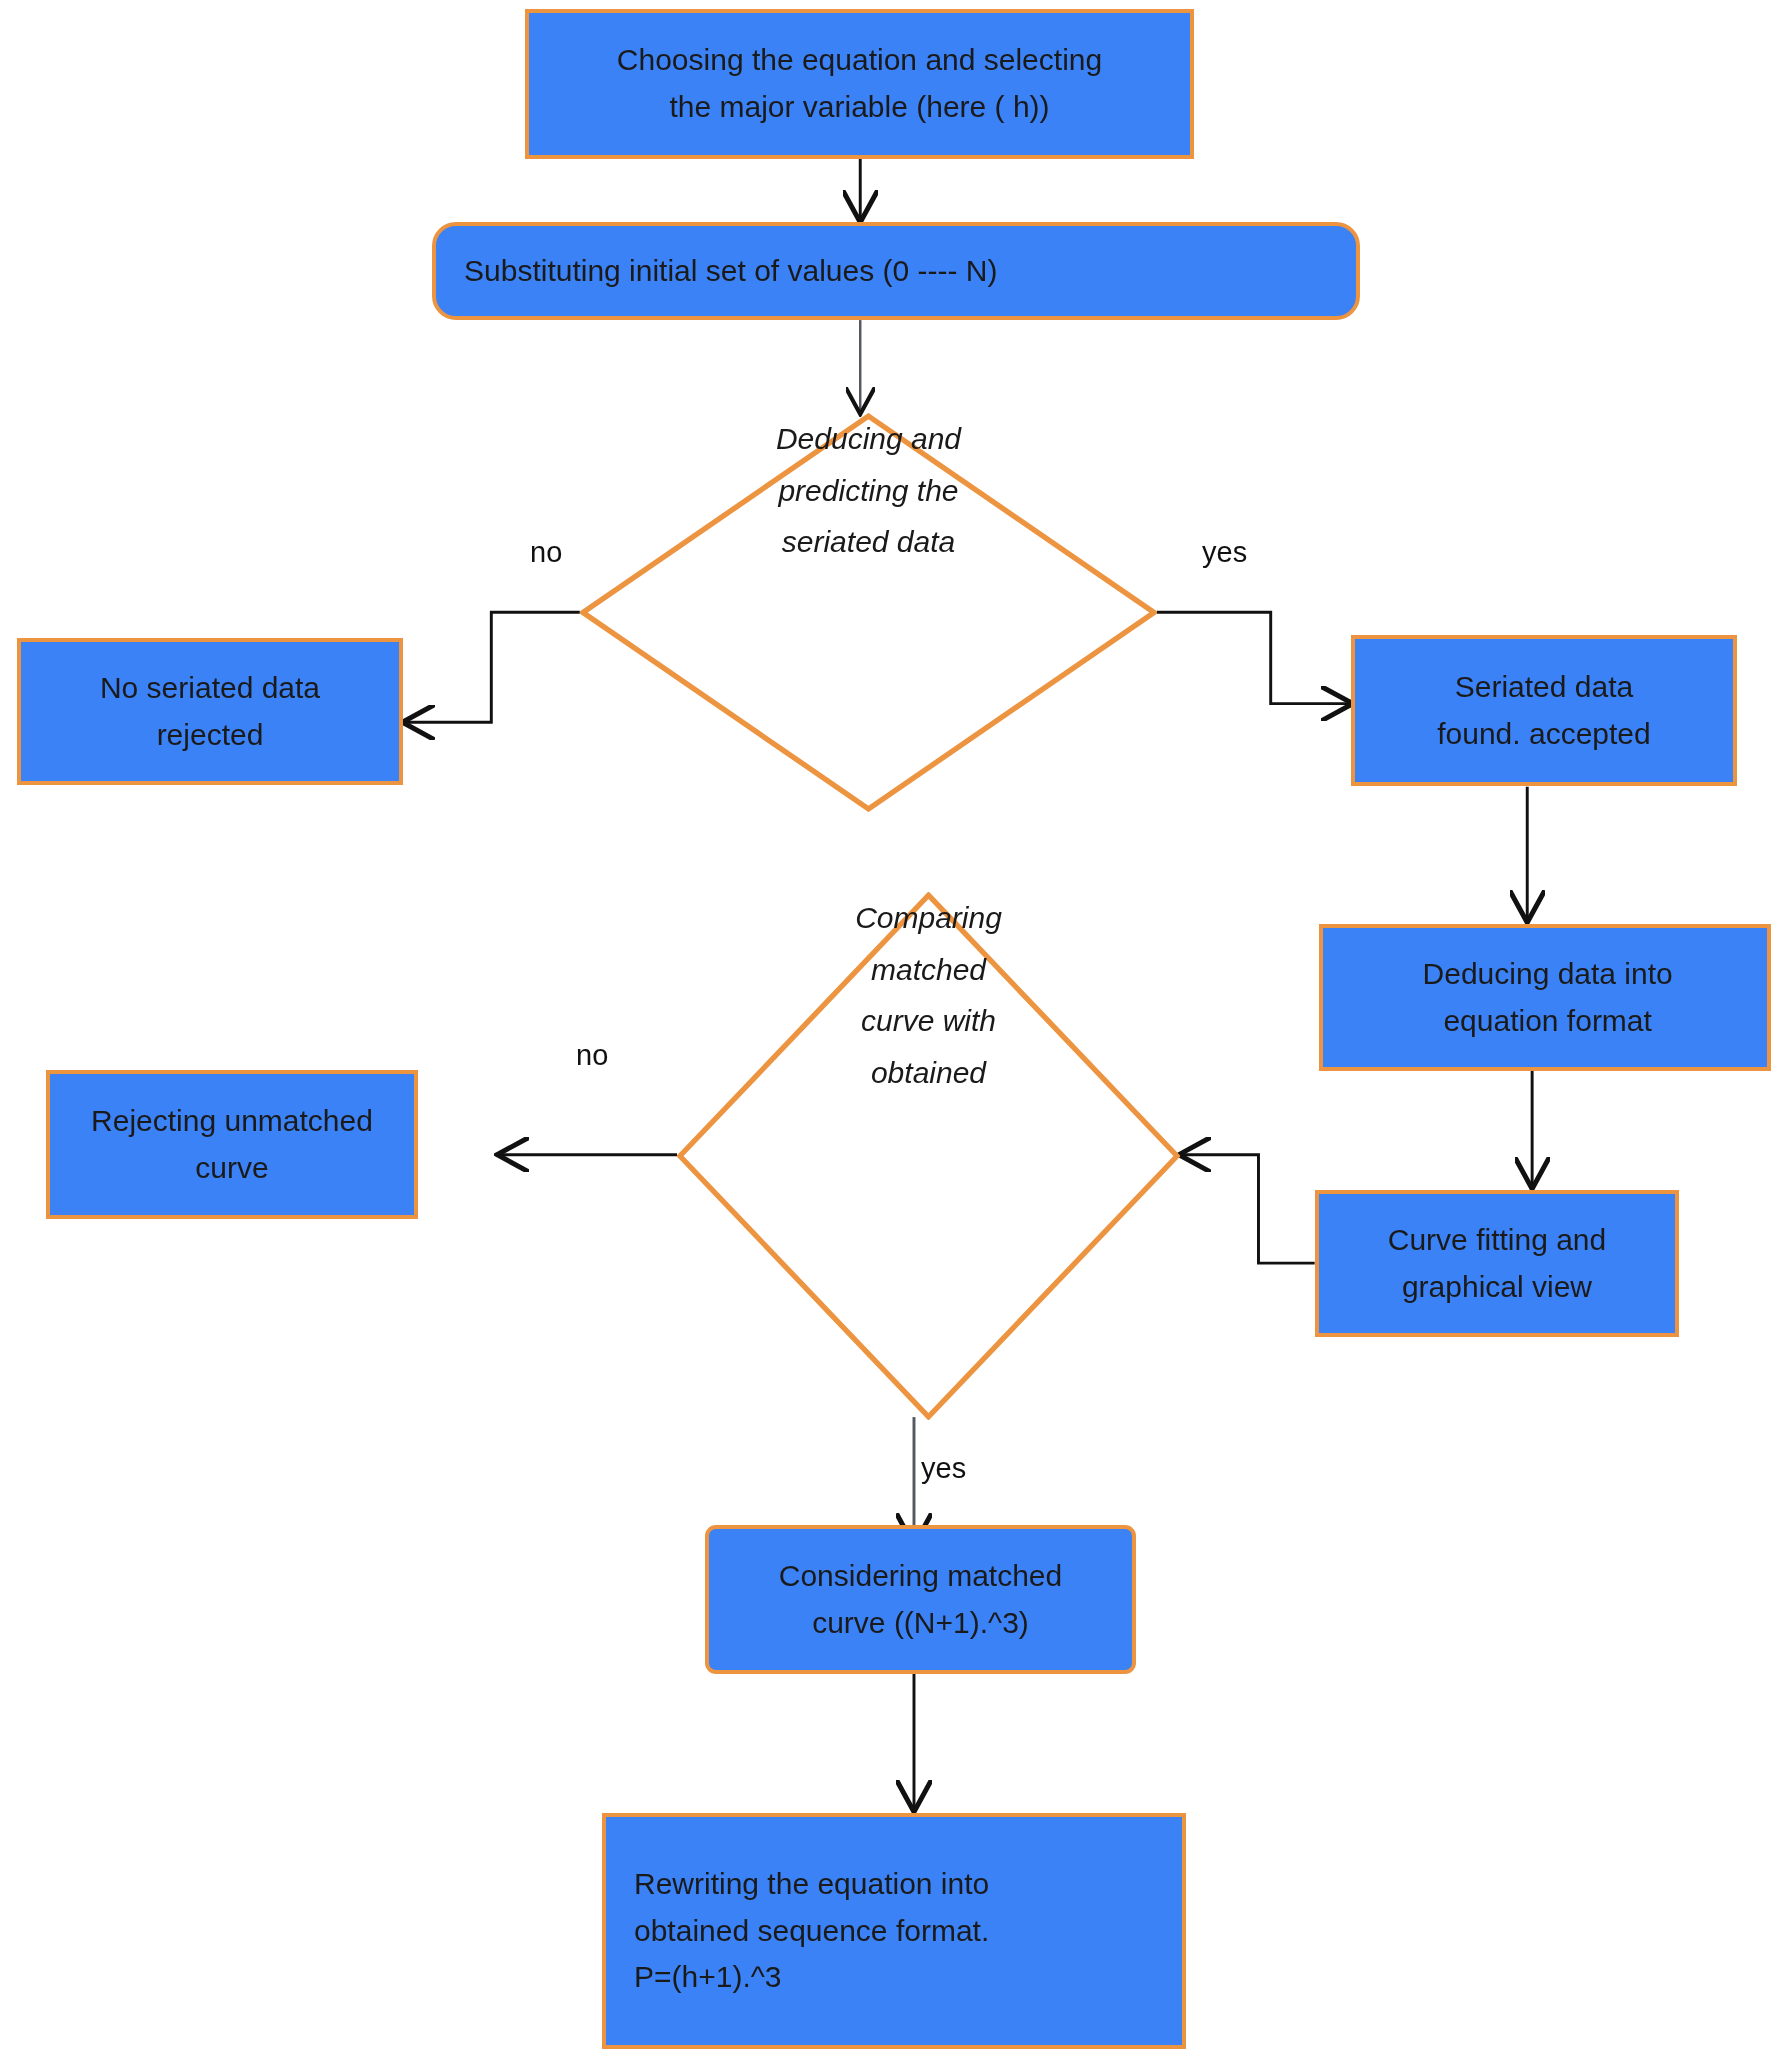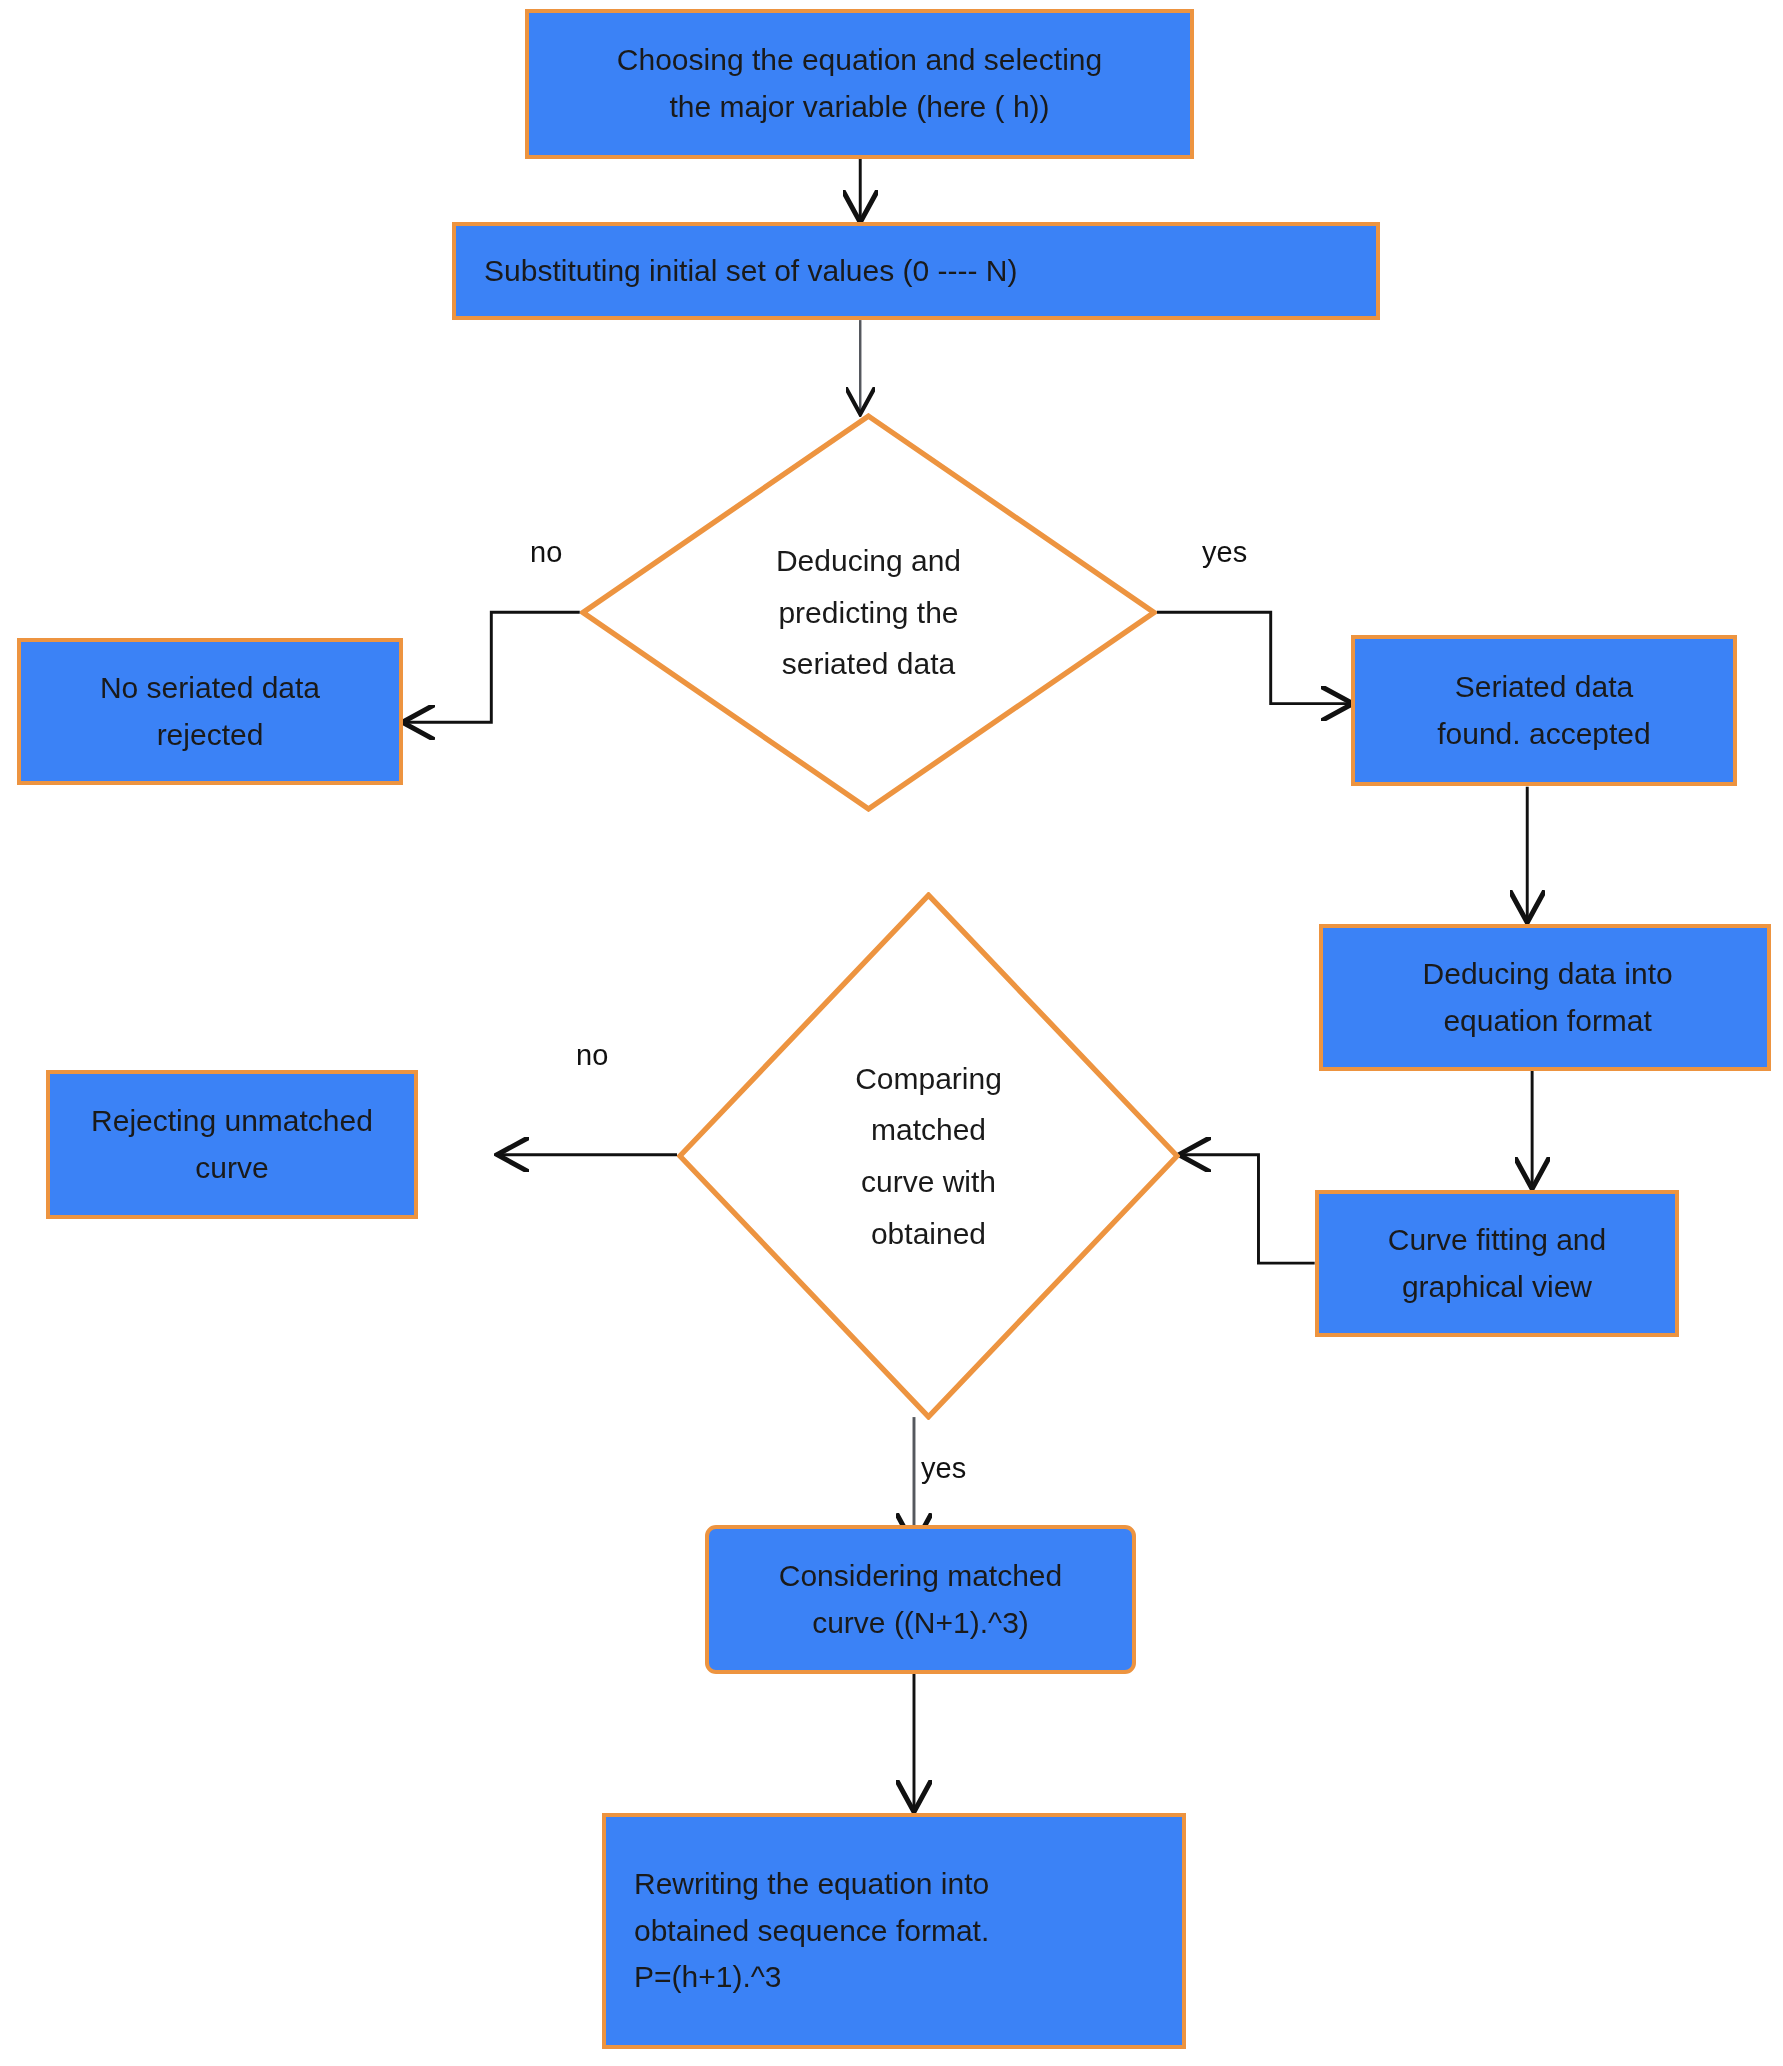--- a/index.html
+++ b/index.html
@@ -43,22 +43,22 @@
   }
   .node.left-align {
     text-align: left;
     justify-content: flex-start;
     padding-left: 28px;
   }
   
   .diamond {
     position: absolute;
     display: flex;
-    align-items: center;
     justify-content: center;
+    font-style: italic;
   }
   .diamond svg {
     position: absolute;
     left: 0;
     top: 0;
   }
   .diamond .dtext {
     position: relative;
     text-align: center;
     color: #1a1a1a;
@@ -108,21 +108,21 @@
     <path d="M 1870 3425 L 1870 3705" fill="none" stroke="#111111" stroke-width="6" marker-end="url(#arrow)"></path>
   </svg>
 
   <div class="node" style="left:525px; top:8.8px; width:669px; height:150px;">
     <div>
       <div>Choosing the equation and selecting</div>
       <div>the major variable (here ( h))</div>
     </div>
   </div>
 
-  <div class="node left-align" style="left:452px; top:222px; width:928px; height:98px;">
+  <div class="node left-align" style="left:432px; top:222px; width:928px; height:98px;border-radius:24px;">
     <div>
       <div>Substituting initial set of values  (0 ---- N)</div>
     </div>
   </div>
 
   <div class="diamond" style="left:580px; top:413px; width:577px; height:399px;">
     <svg width="577" height="399" viewBox="0 0 1181 816" xmlns="http://www.w3.org/2000/svg">
       <polygon points="590.5,6 1175,408 590.5,810 6,408" fill="#ffffff" stroke="#ED9440" stroke-width="11"></polygon>
     </svg>
     <div class="dtext">

